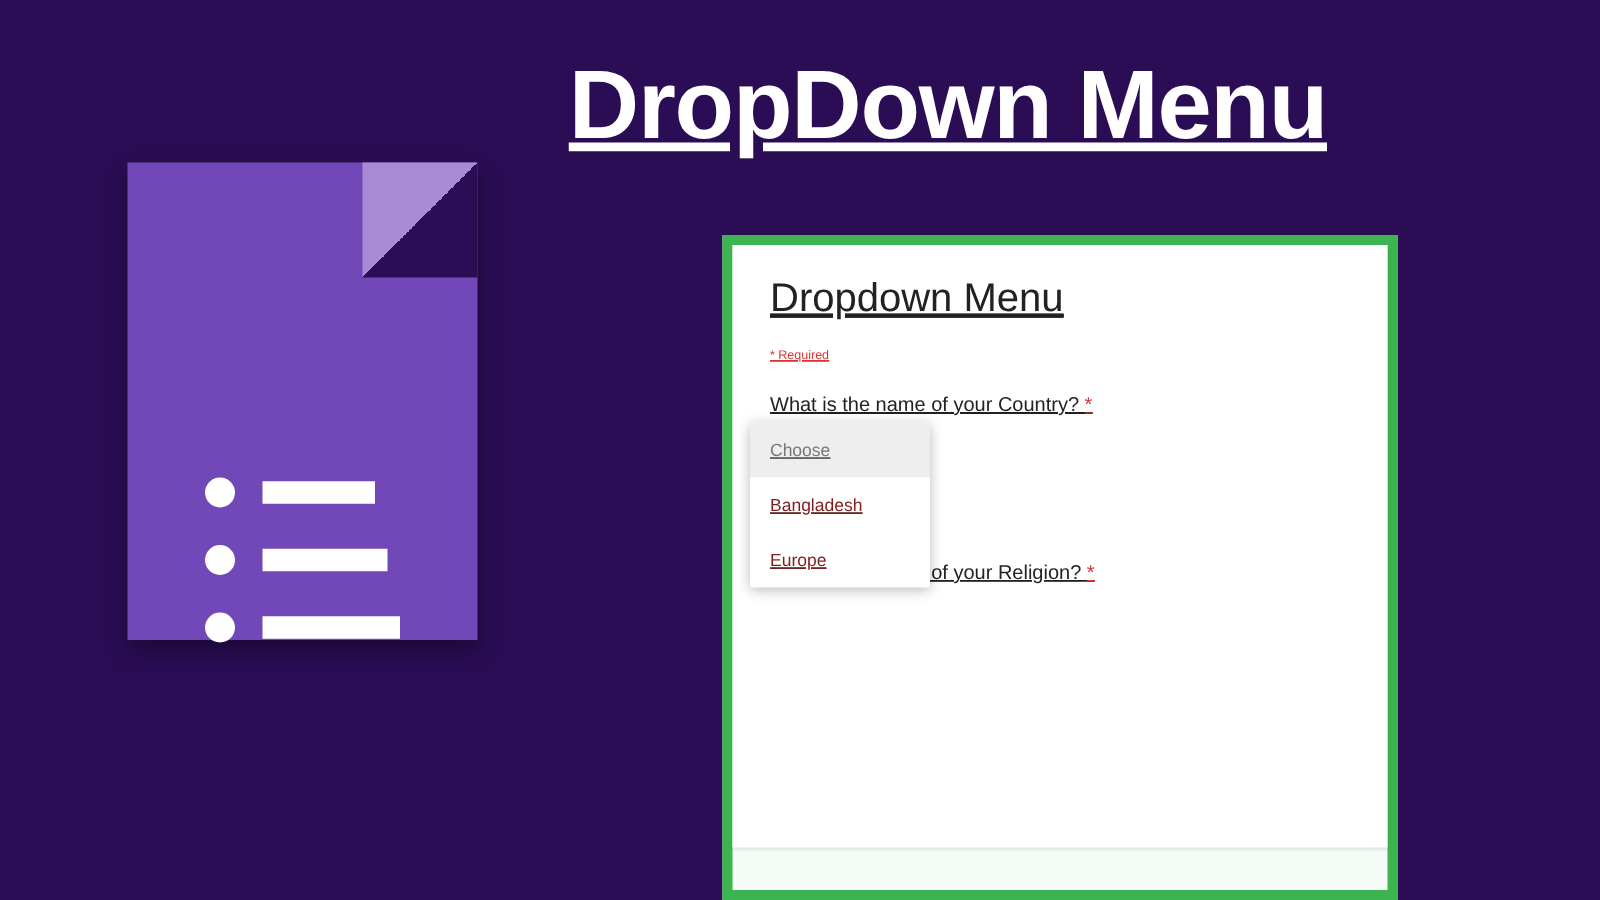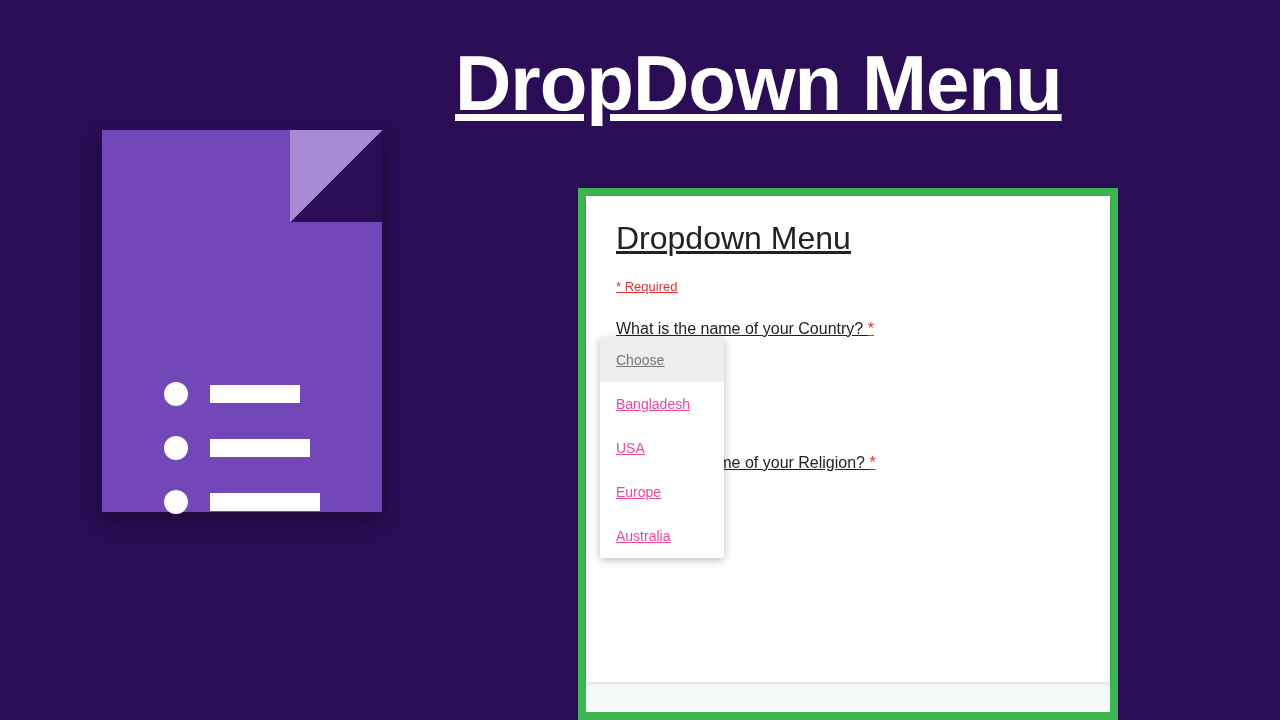--- a/index.html
+++ b/index.html
@@ -83,48 +83,48 @@
       position: relative;
     }
     .form-title {
       font-size: 32px;
       color: #222;
       font-weight: 400;
       margin-bottom: 22px;
     }
     .required {
       color: #d33;
-      font-size: 13px;
+      font-size: 10px;
       margin-bottom: 26px;
     }
     .question-block {
       margin-bottom: 116px;
       position: relative;
     }
     .question-label {
       font-size: 16px;
       color: #222;
       margin-bottom: 12px;
     }
     .question-label .star { color: #d33; }
     
     .dropdown {
       position: absolute;
       top: 338px;
       left: 600px;
-      width: 124px;
+      width: 144px;
       background: #fff;
       box-shadow: 0 2px 10px rgba(0,0,0,0.28);
       border-radius: 2px;
       z-index: 50;
     }
     .dropdown .opt {
       padding: 14px 16px;
       font-size: 14px;
-      color: #ec4899;
+      color: #7f1d1d;
       cursor: pointer;
     }
     .dropdown .opt.sel {
       background: #eeeeee;
       color: #777;
     }
   </style>
 </head>
 <body>
 
@@ -165,16 +165,14 @@
         <span>What is the name of your Religion?</span>
         <span class="star">*</span>
       </div>
     </div>
   </div>
 </div>
 
 <div class="dropdown">
   <div class="opt sel">Choose</div>
   <div class="opt">Bangladesh</div>
-  <div class="opt">USA</div>
   <div class="opt">Europe</div>
-  <div class="opt">Australia</div>
 </div>
 
 </body></html>

